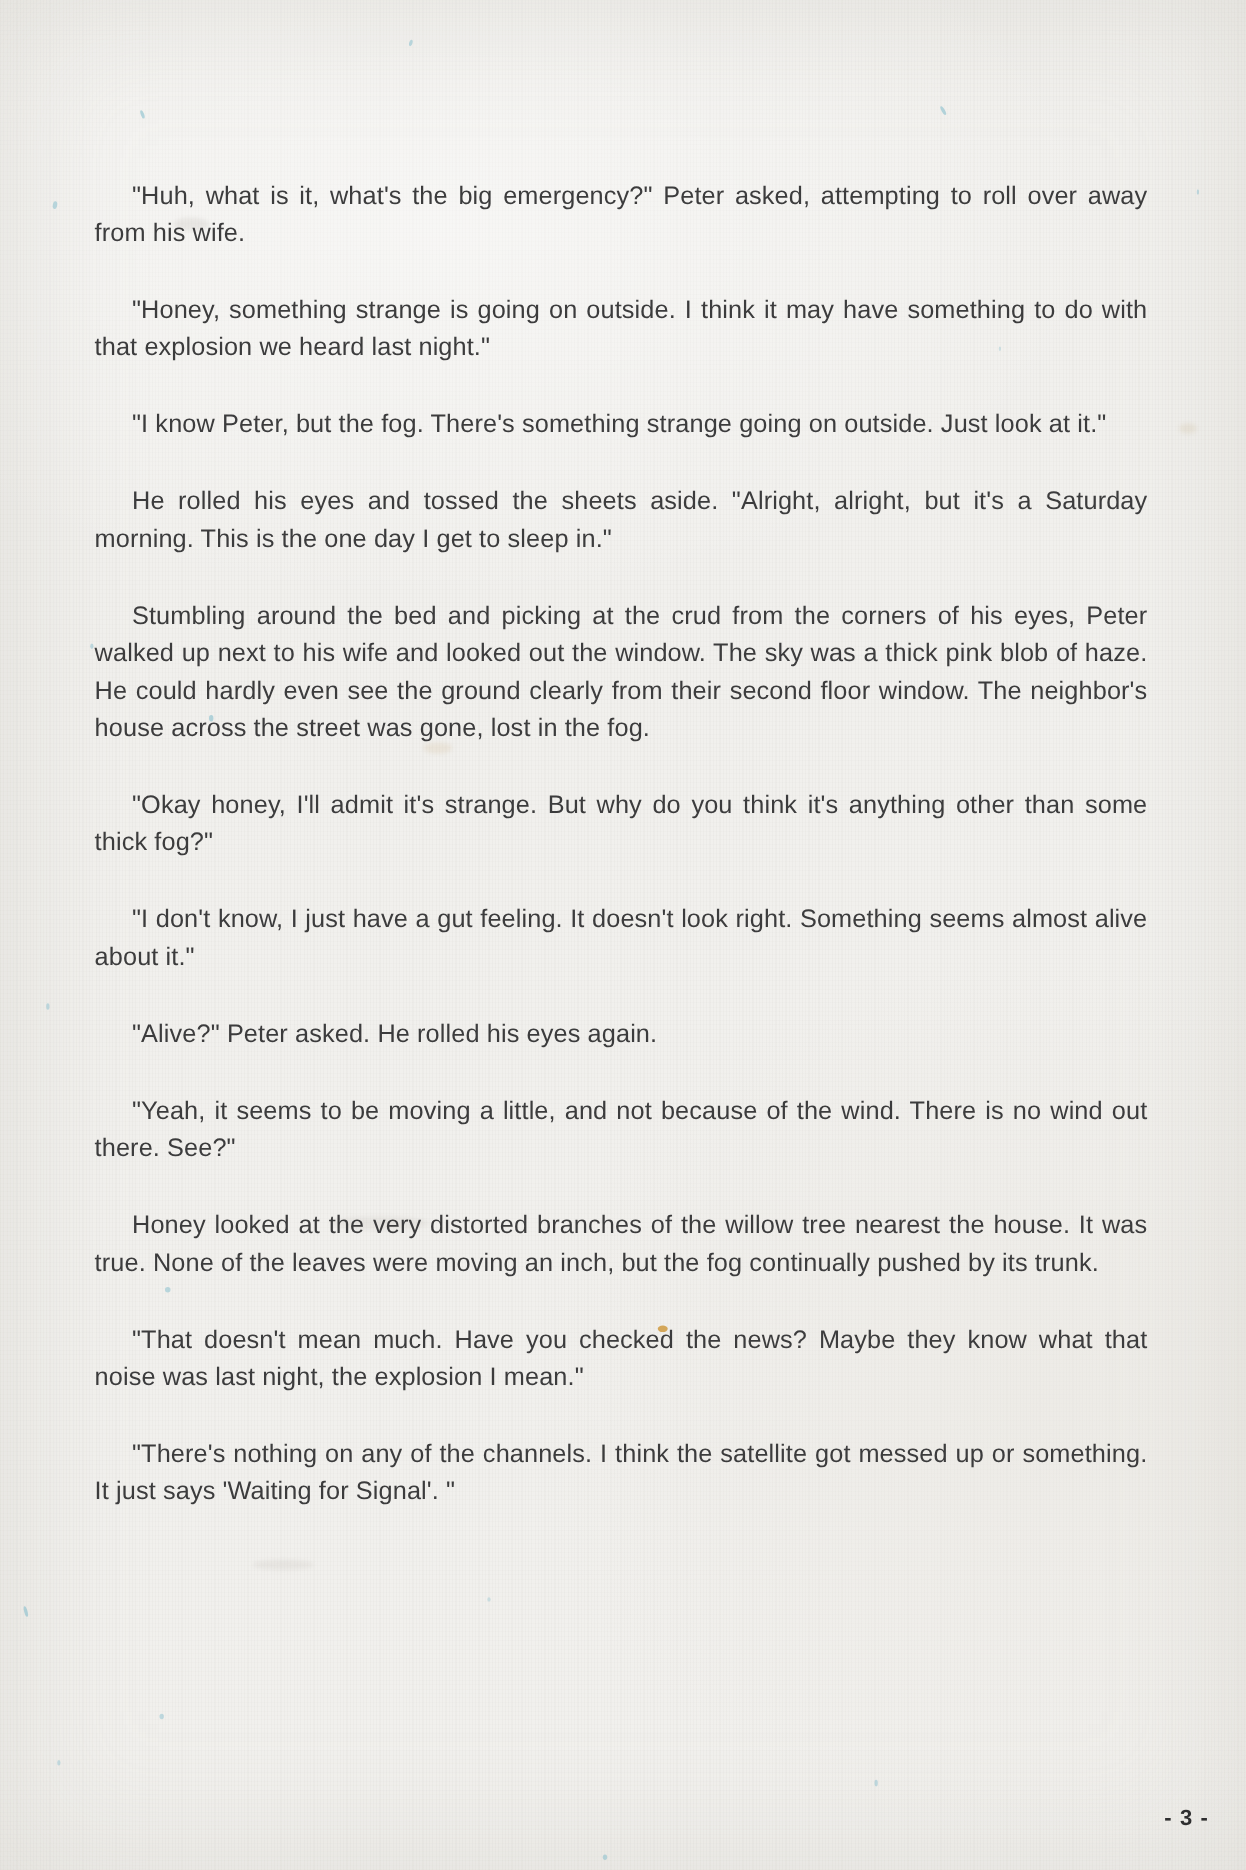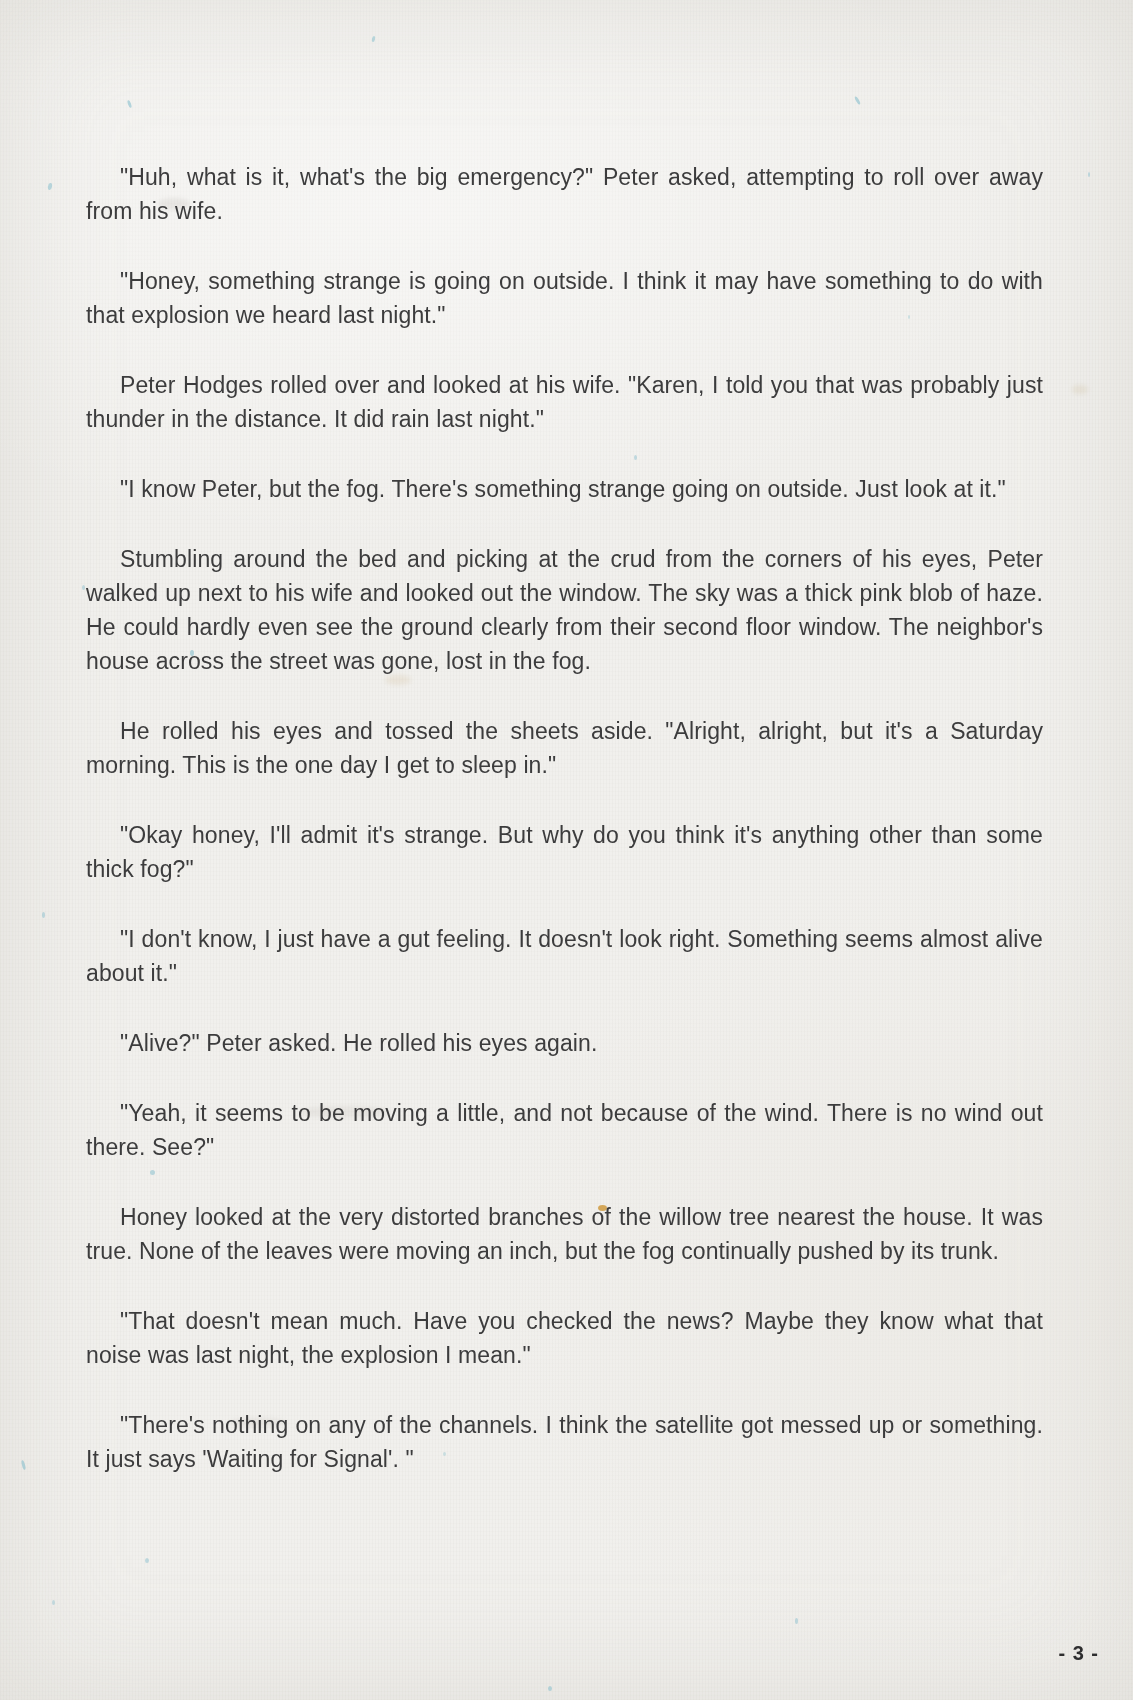--- a/index.html
+++ b/index.html
@@ -68,24 +68,23 @@
   <div class="speck" style="left:598px;top:1205px;width:9px;height:6px;background:var(--speck-orange);opacity:.85;"></div>
   <div class="smudge" style="left:385px;top:675px;width:26px;height:10px;background:rgba(200,170,120,0.16);"></div>
   <div class="smudge" style="left:1072px;top:385px;width:16px;height:9px;background:rgba(190,160,110,0.15);"></div>
   <div class="smudge" style="left:158px;top:198px;width:32px;height:12px;background:rgba(140,132,122,0.12);"></div>
   <div class="smudge" style="left:300px;top:1106px;width:90px;height:12px;background:rgba(150,142,132,0.10);"></div>
   <div class="smudge" style="left:230px;top:1418px;width:55px;height:9px;background:rgba(150,142,132,0.10);"></div>
 
   <main class="text-block">
     <p class="para">"Huh, what is it, what's the big emergency?" Peter asked, attempting to roll over away from his wife.</p>
     <p class="para">"Honey, something strange is going on outside. I think it may have something to do with that explosion we heard last night."</p>
-    <p class="para">Peter Hodges rolled over and looked at his wife. "Karen, I told you that was probably just thunder in the distance. It did rain last night."</p>
     <p class="para">"I know Peter, but the fog. There's something strange going on outside. Just look at it."</p>
+    <p class="para">He rolled his eyes and tossed the sheets aside. "Alright, alright, but it's a Saturday morning. This is the one day I get to sleep in."</p>
     <p class="para">Stumbling around the bed and picking at the crud from the corners of his eyes, Peter walked up next to his wife and looked out the window. The sky was a thick pink blob of haze. He could hardly even see the ground clearly from their second floor window. The neighbor's house across the street was gone, lost in the fog.</p>
-    <p class="para">He rolled his eyes and tossed the sheets aside. "Alright, alright, but it's a Saturday morning. This is the one day I get to sleep in."</p>
     <p class="para">"Okay honey, I'll admit it's strange. But why do you think it's anything other than some thick fog?"</p>
     <p class="para">"I don't know, I just have a gut feeling. It doesn't look right. Something seems almost alive about it."</p>
     <p class="para">"Alive?" Peter asked. He rolled his eyes again.</p>
     <p class="para">"Yeah, it seems to be moving a little, and not because of the wind. There is no wind out there. See?"</p>
     <p class="para">Honey looked at the very distorted branches of the willow tree nearest the house. It was true. None of the leaves were moving an inch, but the fog continually pushed by its trunk.</p>
     <p class="para">"That doesn't mean much. Have you checked the news? Maybe they know what that noise was last night, the explosion I mean."</p>
     <p class="para">"There's nothing on any of the channels. I think the satellite got messed up or something. It just says 'Waiting for Signal'. "</p>
   </main>
 
   <div class="page-number">- 3 -</div>

